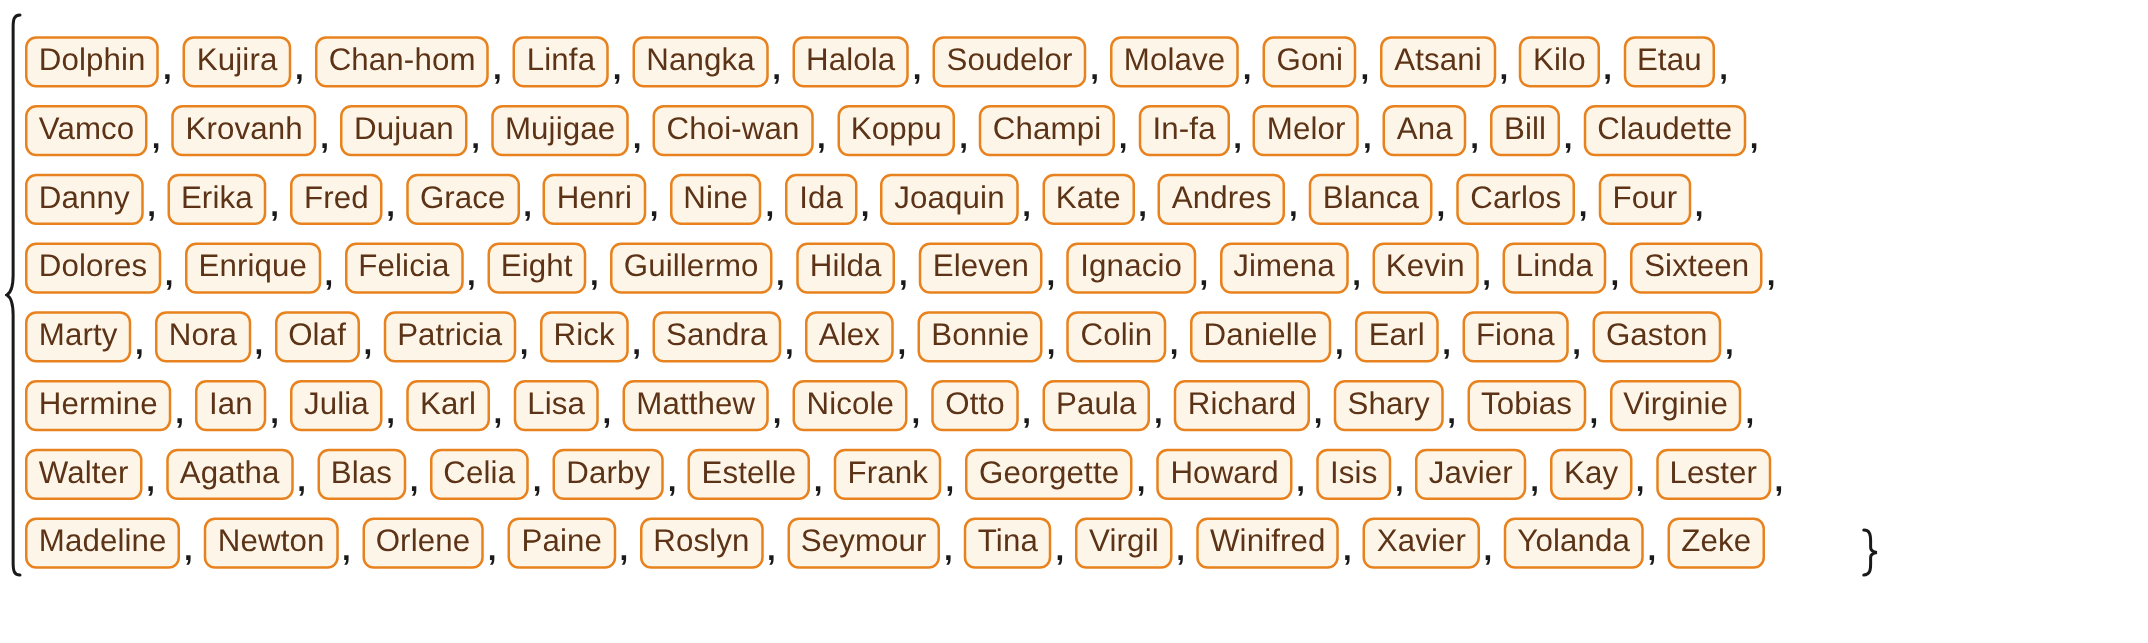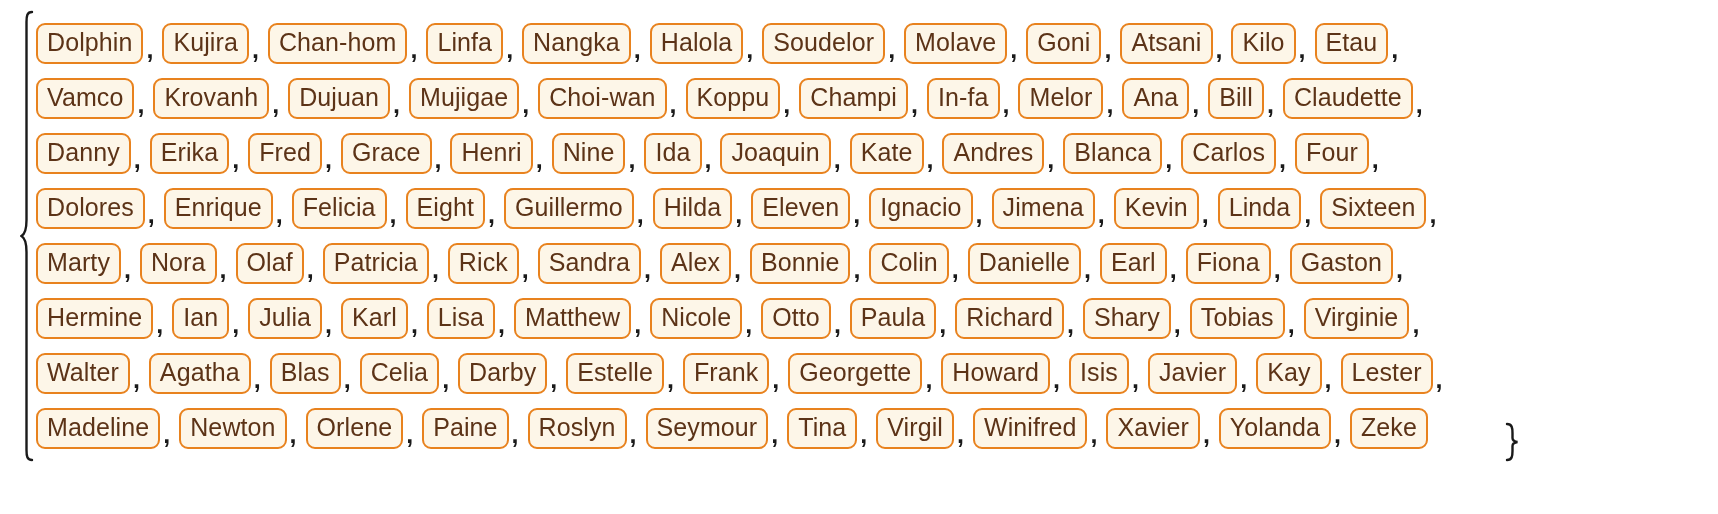--- a/index.html
+++ b/index.html
@@ -13,22 +13,21 @@
     font-family: "Liberation Sans", sans-serif;
     overflow: hidden;
   }
 
   #set-output {
     position: relative;
     box-sizing: border-box;
     width: 1511px;
     padding: 10px 8px 10px 4px;
     display: flex;
-    align-items: center;
-    margin-left: 16px;
+    align-items: flex-end;
   }
 
   .brace {
     font-family: "Liberation Serif", serif;
     font-size: 30px;
     line-height: 1;
     color: #1a1a1a;
     -webkit-font-smoothing: antialiased;
     display: flex;
     align-items: stretch;

